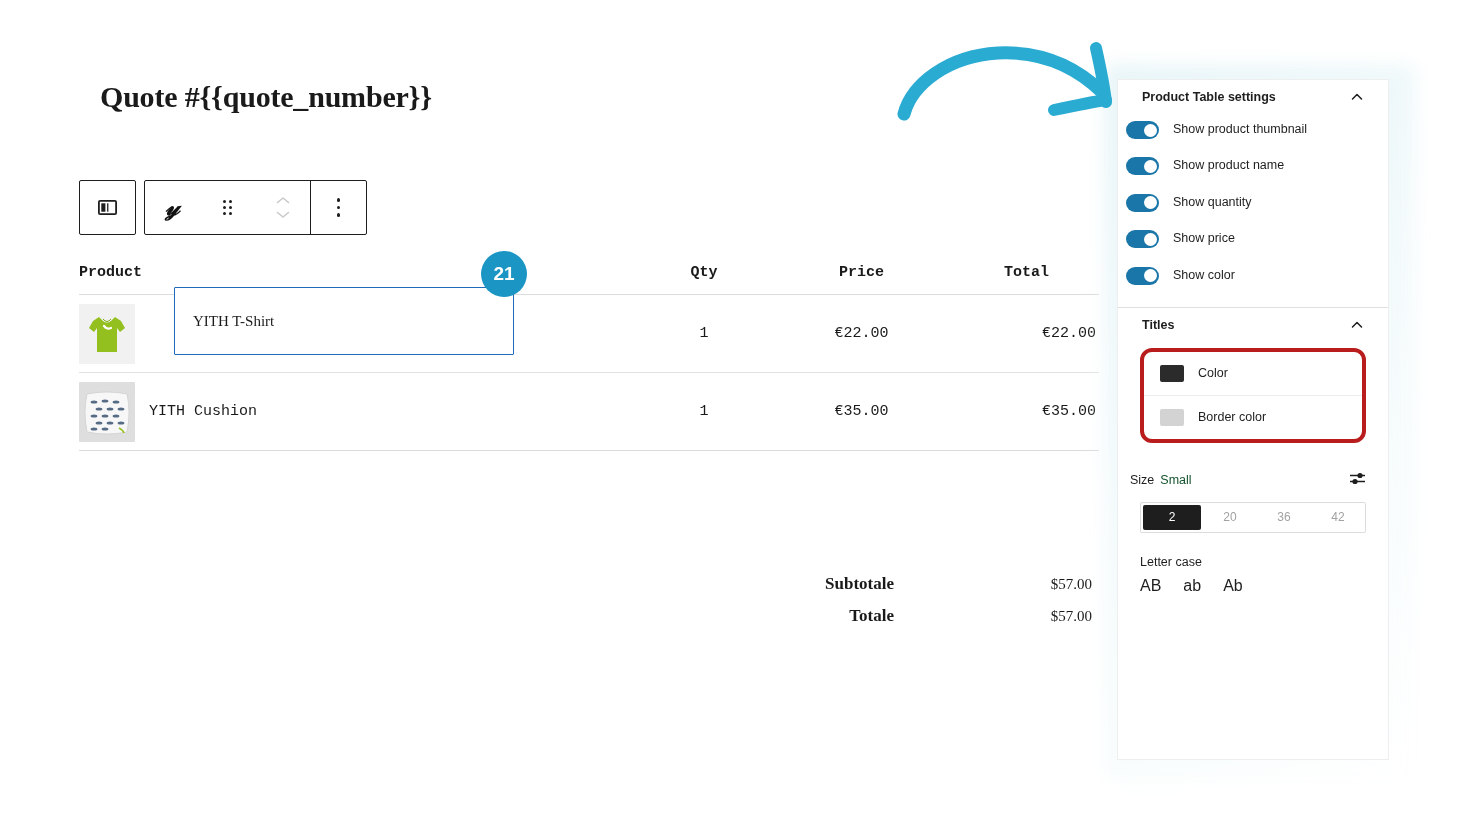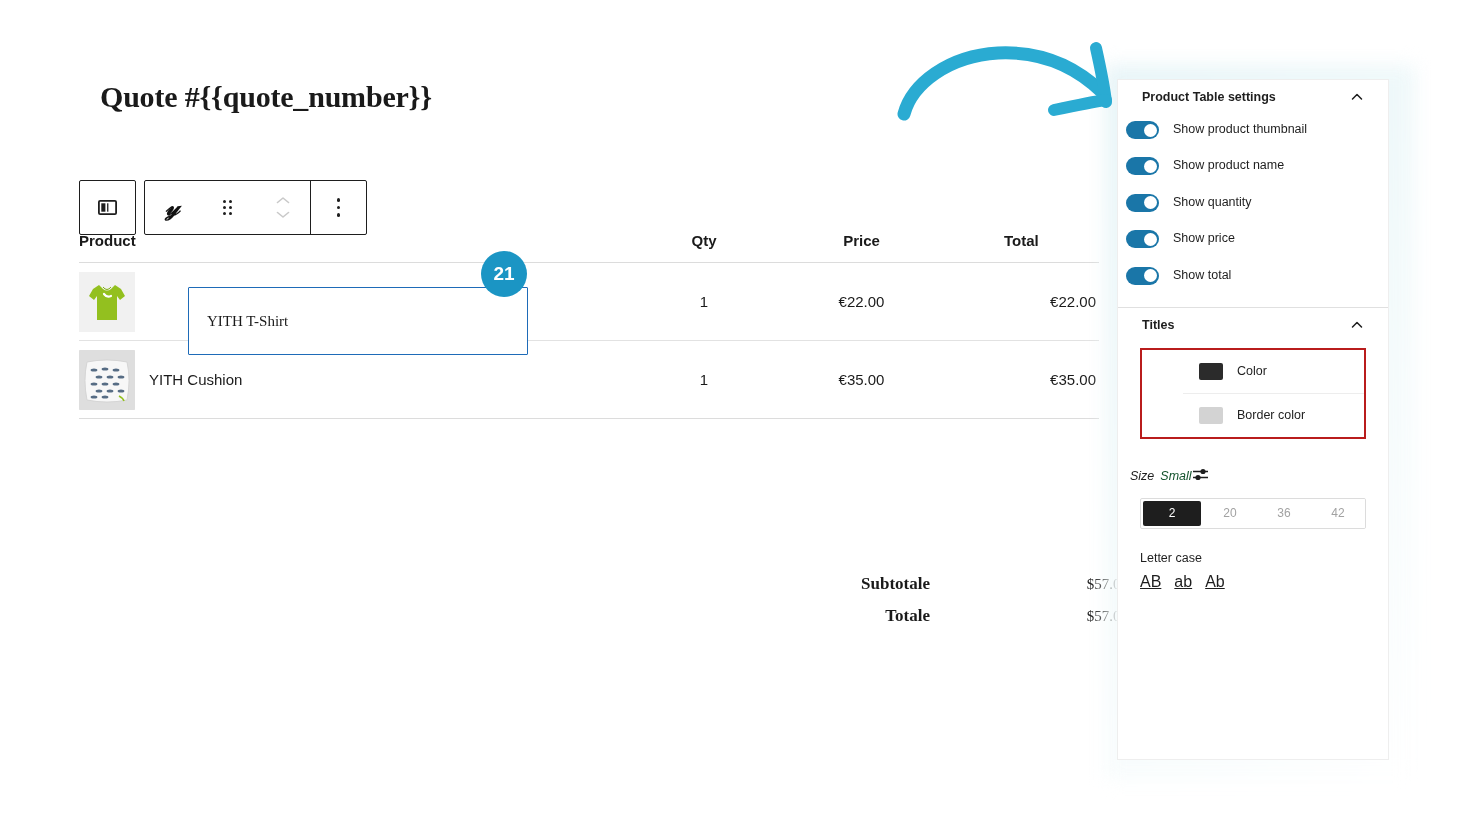--- a/index.html
+++ b/index.html
@@ -86,23 +86,23 @@
   .dots-vert {
     display: flex; flex-direction: column; gap: 4px; align-items: center;
   }
   .dots-vert i { width: 3.5px; height: 3.5px; background: #1e1e1e; border-radius: 50%; display: block; }
 
   .updown { display: flex; flex-direction: column; gap: 7px; align-items: center; }
 
   
   #products-table {
     position: absolute;
-    left: 79px; top: 232px;
+    left: 79px; top: 264px;
     width: 1020px;
-    font-family: Liberation Sans, sans-serif;
+    font-family: Liberation Mono, monospace;
     color: #1a1a1a;
   }
   .pt-row {
     display: flex;
     align-items: center;
   }
   .pt-head {
     font-weight: bold;
     font-size: 15px;
     padding-bottom: 13px;
@@ -130,21 +130,21 @@
     border-radius: 1px;
   }
   .pname {
     font-size: 15px;
     color: #1a1a1a;
   }
 
   
   #selected-name-cell {
     position: absolute;
-    left: 188px; top: 287px;
+    left: 174px; top: 287px;
     width: 340px; height: 68px;
     border: 1.5px solid #1e6bb8;
     background: #ffffff;
     border-radius: 1px;
     display: flex;
     align-items: center;
     padding-left: 18px;
     font-family: "Liberation Serif", serif;
     font-size: 15px;
     color: #1a1a1a;
@@ -164,21 +164,21 @@
     justify-content: center;
     font-family: "Liberation Sans", sans-serif;
     font-weight: bold;
     font-size: 19px;
     z-index: 20;
   }
 
   
   #totals {
     position: absolute;
-    left: 788px; top: 574px;
+    left: 752px; top: 574px;
     width: 340px;
     font-family: "Liberation Serif", serif;
     color: #1a1a1a;
   }
   .tot-row {
     display: flex;
     justify-content: space-between;
     align-items: baseline;
     margin-bottom: 12px;
   }
@@ -254,46 +254,44 @@
   .toggle-label {
     font-size: 12.5px;
     color: #1e1e1e;
     line-height: 1.55;
     max-width: 165px;
   }
 
   
   .titles-body { padding: 0 22px 10px 22px; }
   .color-card {
-    border: 2px solid #b91c1c;
-    border-radius: 0;
+    border: 4px solid #b91c1c;
+    border-radius: 12px;
     overflow: hidden;
-    padding-left: 41px;
   }
   .color-row {
     display: flex;
     align-items: center;
     padding: 13px 16px;
     cursor: pointer;
   }
   .color-row + .color-row { border-top: 1px solid #ededed; }
   .swatch {
     width: 24px; height: 17px;
     border-radius: 2px;
     margin-right: 14px;
     flex: 0 0 auto;
   }
   .color-row-label { font-size: 12.5px; color: #1e1e1e; }
 
   .size-row {
     display: flex;
     align-items: center;
-    justify-content: flex-start;
+    justify-content: space-between;
     padding: 18px 22px 6px 12px;
-    font-style: italic;
   }
   .size-row-left { display: flex; align-items: baseline; gap: 6px; }
   .size-label { font-size: 12.5px; color: #1e1e1e; }
   .size-value { font-size: 12.5px; color: #14532d; }
 
   .segmented {
     margin: 6px 22px 0 22px;
     display: flex;
     border: 1px solid #dcdcdc;
     border-radius: 2px;
@@ -314,21 +312,21 @@
   .seg.active {
     background: #1e1e1e;
     color: #ffffff;
     border-radius: 2px;
     margin: 2px;
     flex: 0 0 58px;
   }
 
   .lettercase-block { padding: 22px 22px 16px 22px; }
   .lettercase-label { font-size: 12.5px; color: #1e1e1e; margin-bottom: 8px; }
-  .lettercase-opts { display: flex; gap: 13px; align-items: center; text-decoration: underline; }
+  .lettercase-opts { display: flex; gap: 22px; align-items: center; }
   .lc-btn {
     font-size: 16px;
     color: #1e1e1e;
     cursor: pointer;
     background: transparent;
     border: none;
     padding: 0;
     font-family: "Liberation Sans", sans-serif;
   }
 </style>
@@ -504,21 +502,21 @@
       <div class="toggle-row">
         <span class="toggle">
             <span class="knob"></span>
           </span>
         <span class="toggle-label">Show price</span>
       </div>
       <div class="toggle-row">
         <span class="toggle">
             <span class="knob"></span>
           </span>
-        <span class="toggle-label">Show total</span>
+        <span class="toggle-label">Show color</span>
       </div>
     </div>
   </div>
 
   <div class="panel-section no-border">
     <div class="panel-header">
       <span class="panel-header-title">Titles</span>
       <span class="chevron-up">
         <svg width="14" height="14" viewBox="0 0 14 14">
             <polyline points="2.5,9 7,4.5 11.5,9" fill="none" stroke="#1e1e1e" stroke-width="1.5" stroke-linecap="round" stroke-linejoin="round"></polyline>

